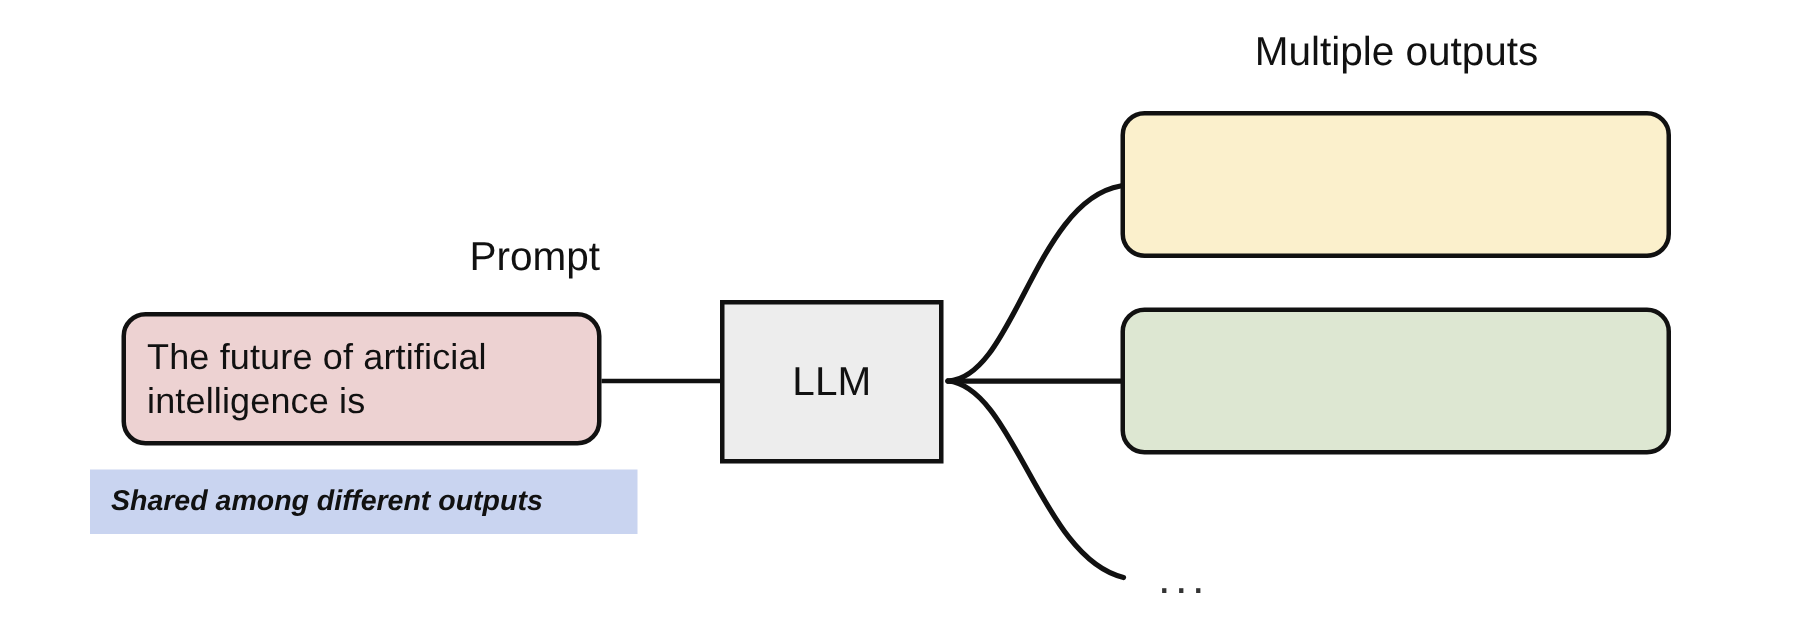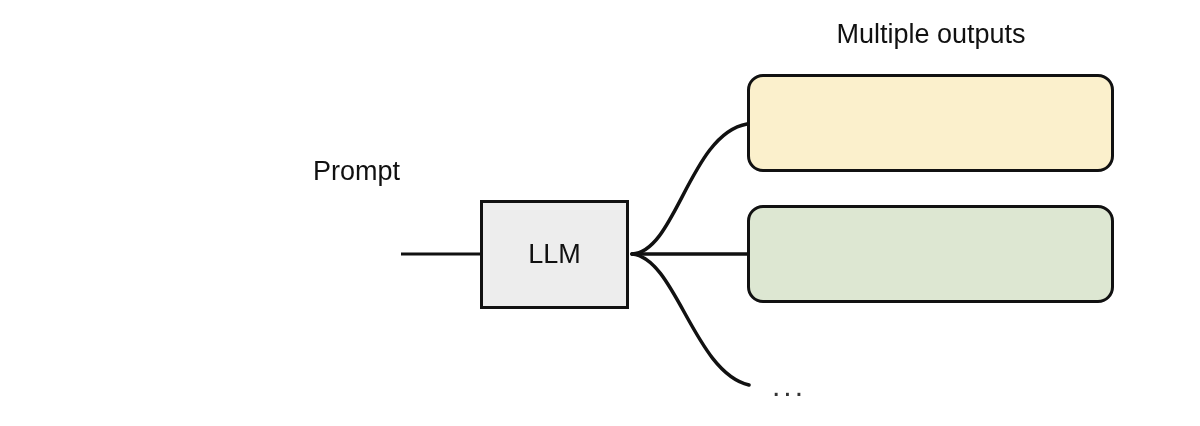--- a/index.html
+++ b/index.html
@@ -153,21 +153,27 @@
 
     <path d="M 632 254 C 676 252, 690 134, 747 124" fill="none" stroke="#111111" stroke-width="3.5" stroke-linecap="round"></path>
 
     <path d="M 632 254 L 747 254" fill="none" stroke="#111111" stroke-width="3.5" stroke-linecap="round"></path>
 
     <path d="M 632 254 C 676 258, 694 372, 749 385" fill="none" stroke="#111111" stroke-width="3.5" stroke-linecap="round"></path>
   </svg>
 
   <div id="prompt-label">Prompt</div>
 
+  <div id="prompt-box" class="node node-rounded">
+    <div id="prompt-text">The future of artificial intelligence is</div>
+  </div>
 
+  <div id="shared-bar">
+    <span id="shared-bar-text">Shared among different outputs</span>
+  </div>
 
   <div id="llm-box" class="node">
     <span id="llm-text">LLM</span>
   </div>
 
   <div id="outputs-label">Multiple outputs</div>
 
   <div id="output-box-1" class="node node-rounded output-box">
     <span></span>
   </div>

